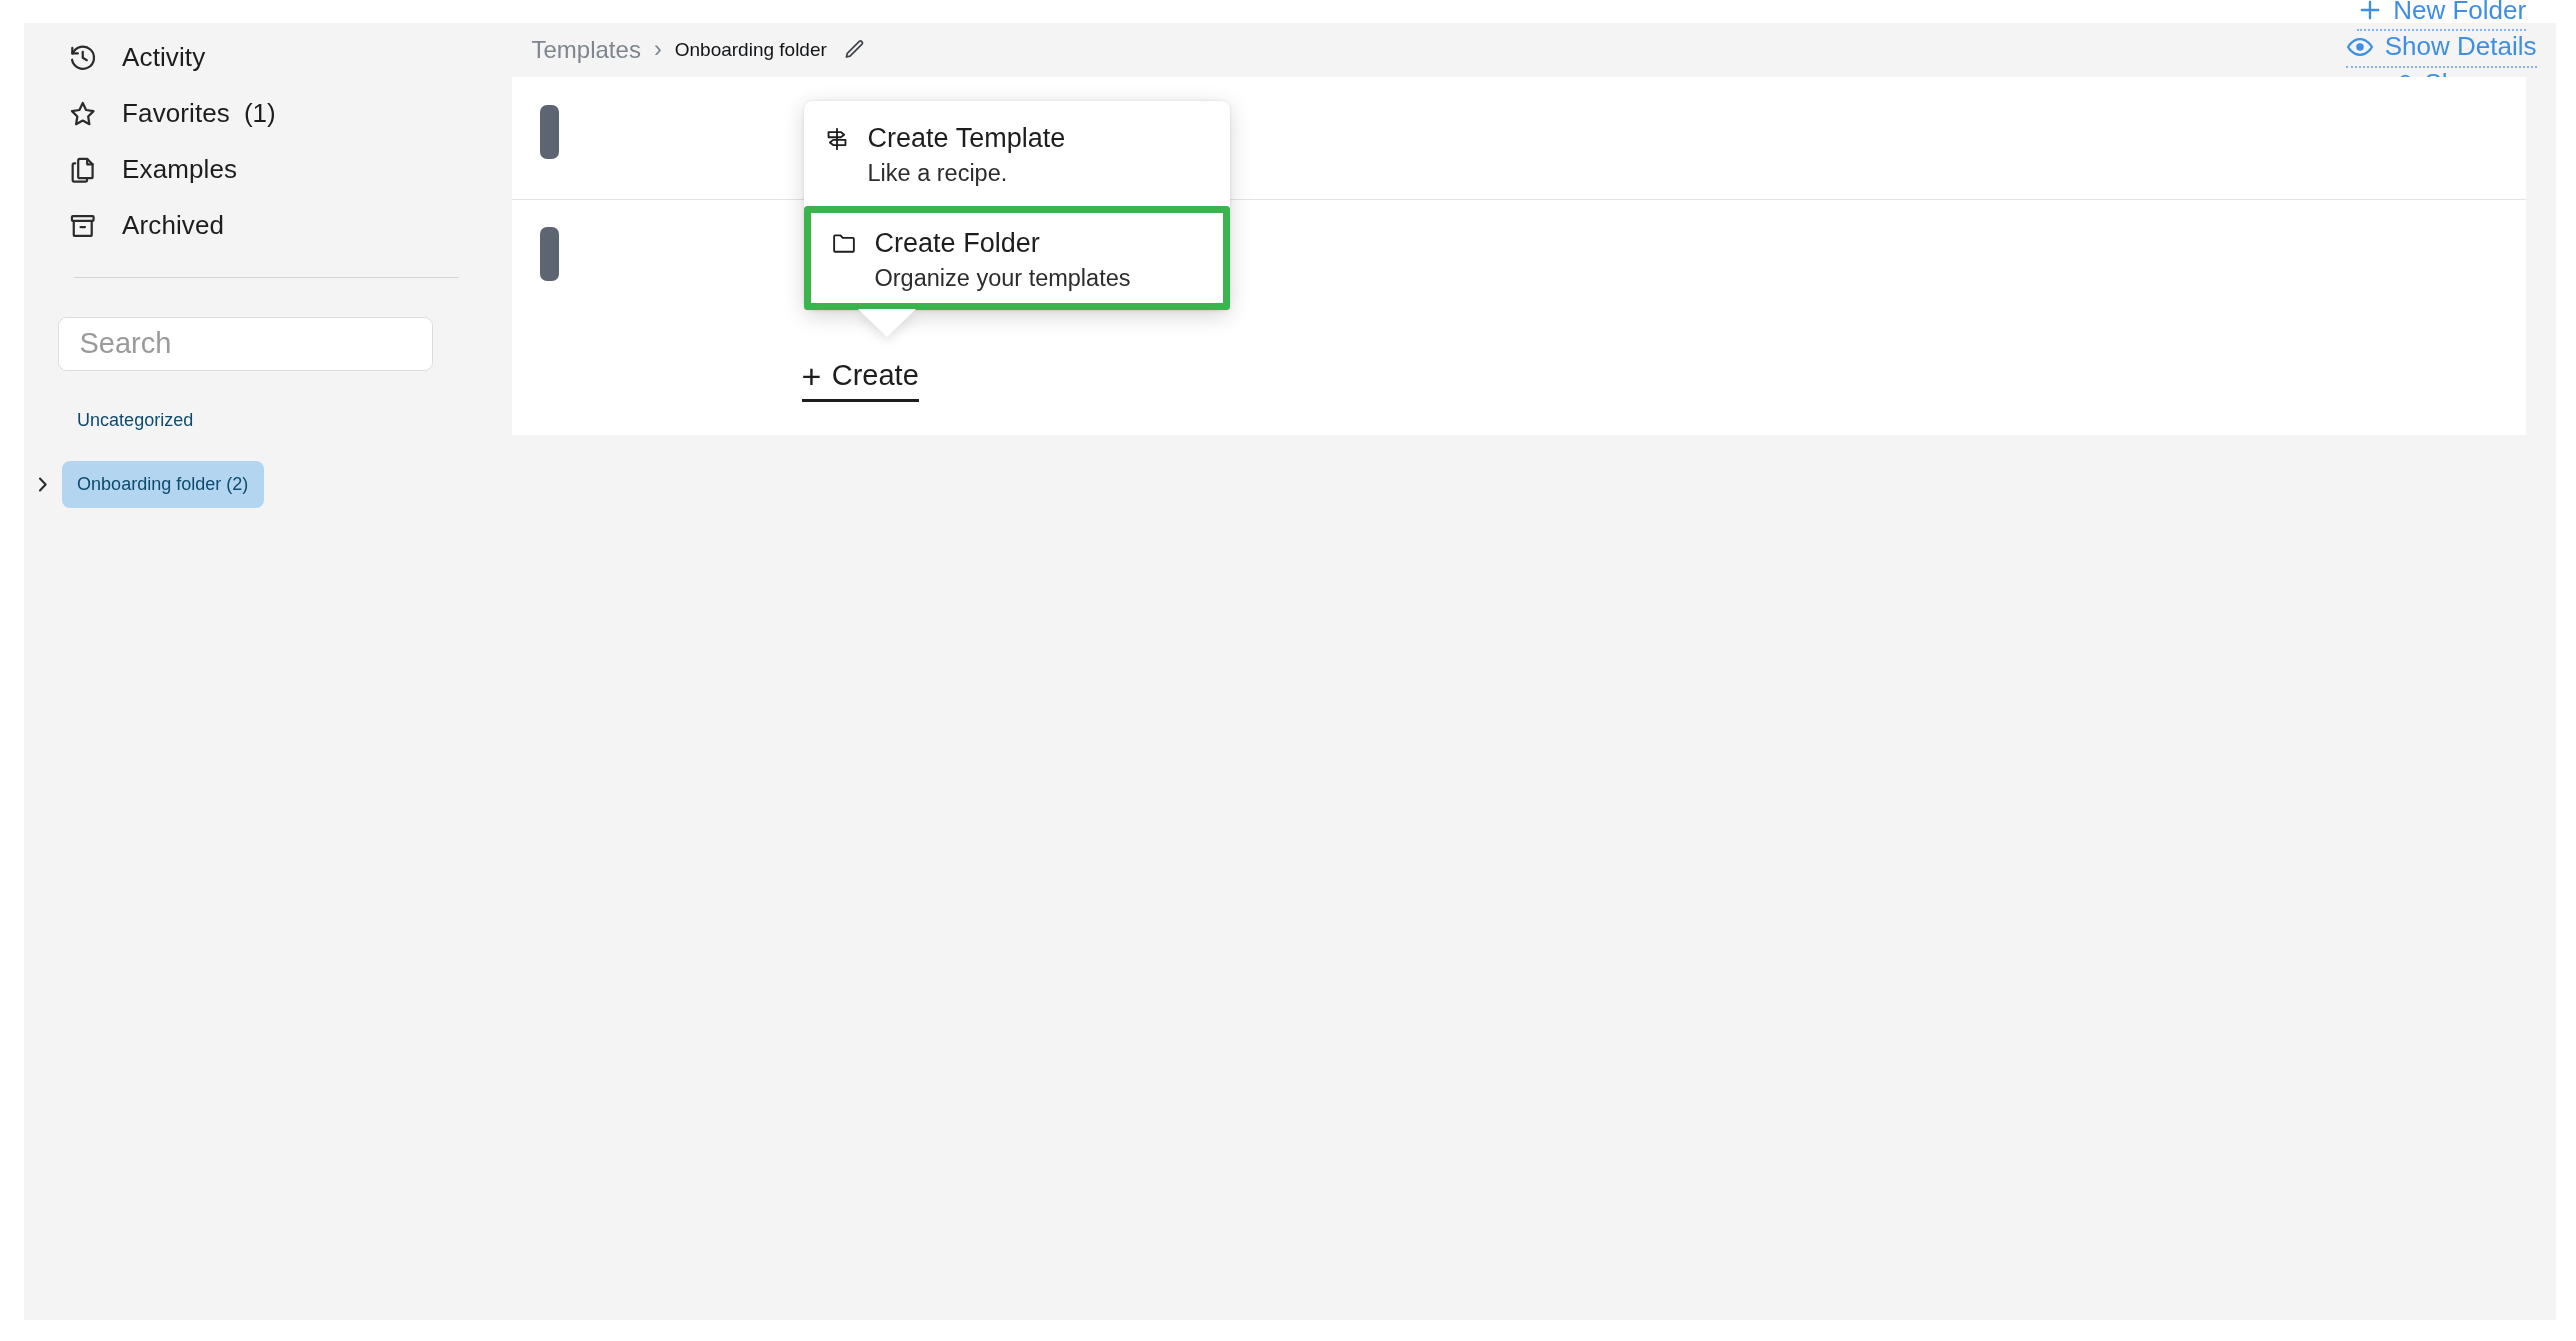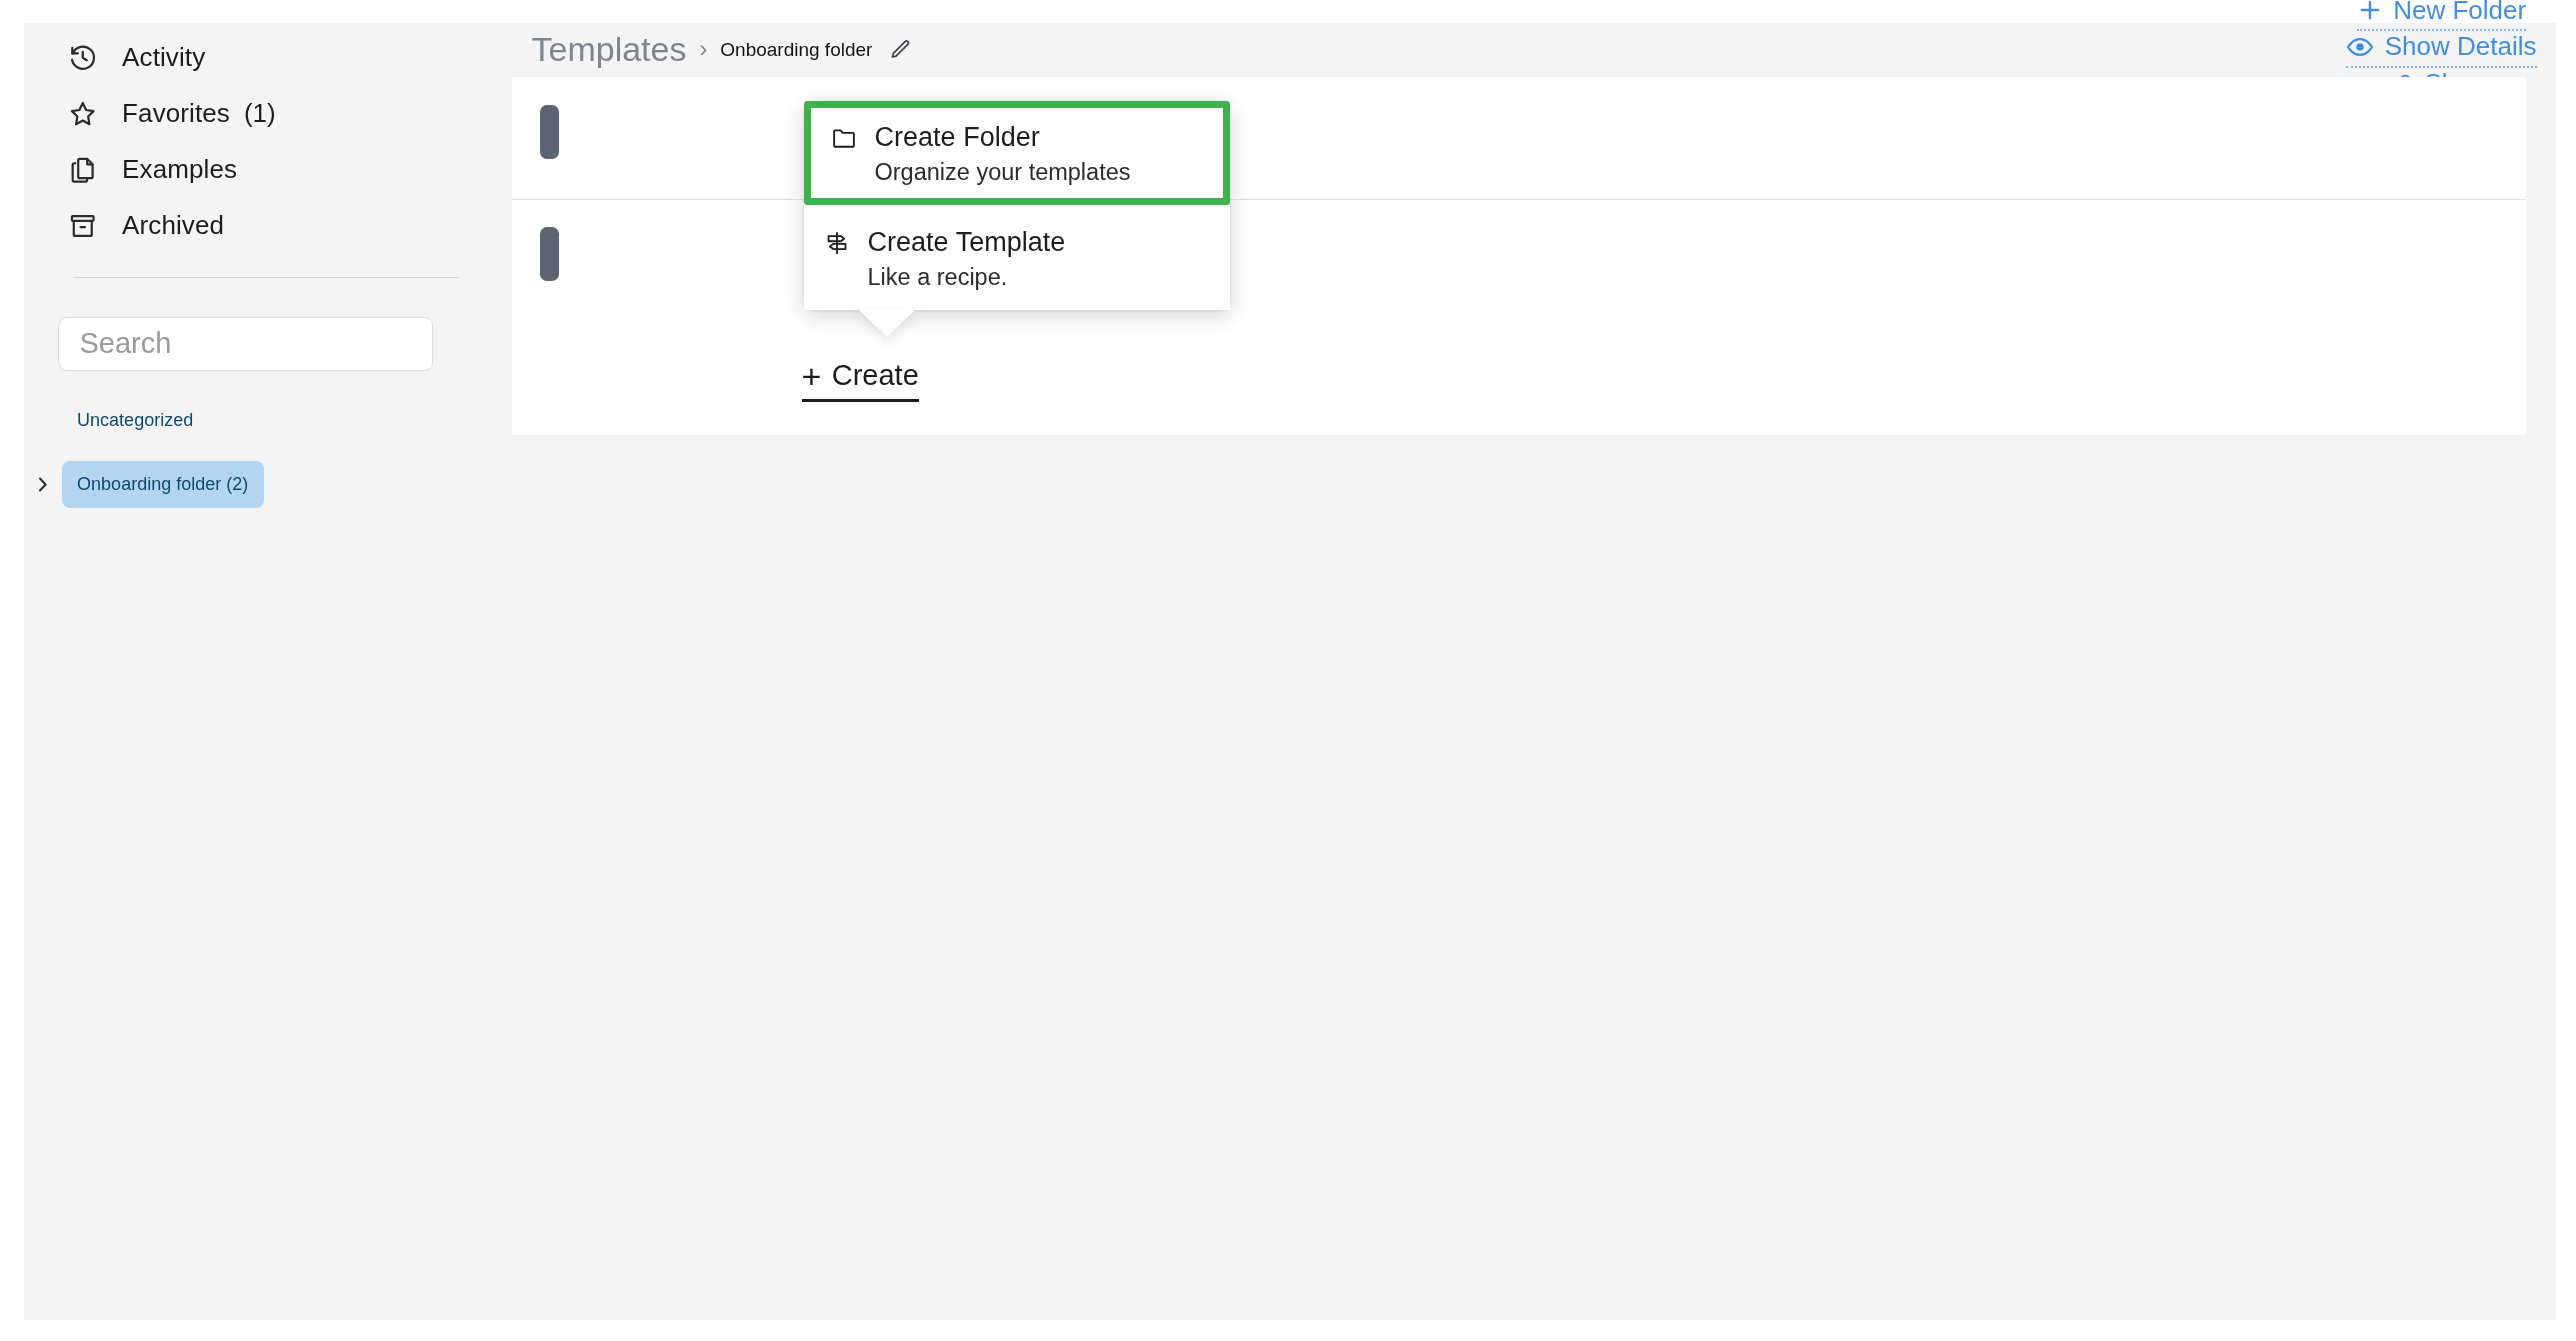--- a/index.html
+++ b/index.html
@@ -119,21 +119,21 @@
     display: flex;
     align-items: center;
   }
   #breadcrumb {
     display: flex;
     align-items: center;
     margin-left: 20px;
     white-space: nowrap;
   }
   .crumb-parent {
-    font-size: 34px;
+    font-size: 24px;
     color: #7e858e;
     cursor: pointer;
   }
   .crumb-sep {
     font-size: 23.5px;
     color: #7e858e;
     margin: 0 13px;
   }
   .crumb-current {
     font-size: 19px;
@@ -423,46 +423,46 @@
     <div class="content-row">
       <span class="drag-handle"></span>
     </div>
 
     <div id="create-btn">
       <span id="create-plus">+</span>
       <span id="create-label">Create</span>
     </div>
 
     <div id="popup">
-
-      <div class="popup-item highlighted">
-        <div class="pi-title-row">
-          <span class="pi-icon">
-            <svg viewBox="0 0 24 24" fill="none" stroke="#1d1d1f" stroke-width="1.7" stroke-linecap="round" stroke-linejoin="round">
-              <path d="M2.9 19.2V5.8a0.9 0.9 0 0 1 0.9-0.9h5.0l2.0 2.4h9.4a0.9 0.9 0 0 1 0.9 0.9v11.0a0.9 0.9 0 0 1-0.9 0.9H3.8a0.9 0.9 0 0 1-0.9-0.9z"></path>
-            </svg>
-          </span>
-          <span class="pi-title">Create Folder</span>
-        </div>
-        <div class="pi-sub">Organize your templates</div>
-      </div>
 
       <div class="popup-item first">
         <div class="pi-title-row">
           <span class="pi-icon">
             <svg viewBox="0 0 24 24" fill="none" stroke="#1d1d1f" stroke-width="1.7" stroke-linecap="round" stroke-linejoin="round">
               <path d="M12 2.6v18.8"></path>
               <path d="M4.2 5.6h11.3l3.1 2.4-3.1 2.4H4.2z"></path>
               <path d="M19.8 12.8H8.5l-3.1 2.4 3.1 2.4h11.3z"></path>
             </svg>
           </span>
           <span class="pi-title">Create Template</span>
         </div>
         <div class="pi-sub">Like a recipe.</div>
       </div>
 
+      <div class="popup-item highlighted">
+        <div class="pi-title-row">
+          <span class="pi-icon">
+            <svg viewBox="0 0 24 24" fill="none" stroke="#1d1d1f" stroke-width="1.7" stroke-linecap="round" stroke-linejoin="round">
+              <path d="M2.9 19.2V5.8a0.9 0.9 0 0 1 0.9-0.9h5.0l2.0 2.4h9.4a0.9 0.9 0 0 1 0.9 0.9v11.0a0.9 0.9 0 0 1-0.9 0.9H3.8a0.9 0.9 0 0 1-0.9-0.9z"></path>
+            </svg>
+          </span>
+          <span class="pi-title">Create Folder</span>
+        </div>
+        <div class="pi-sub">Organize your templates</div>
+      </div>
+
       <div id="popup-arrow"></div>
     </div>
 
   </div>
 
 </div>
 
 
 </body></html>

